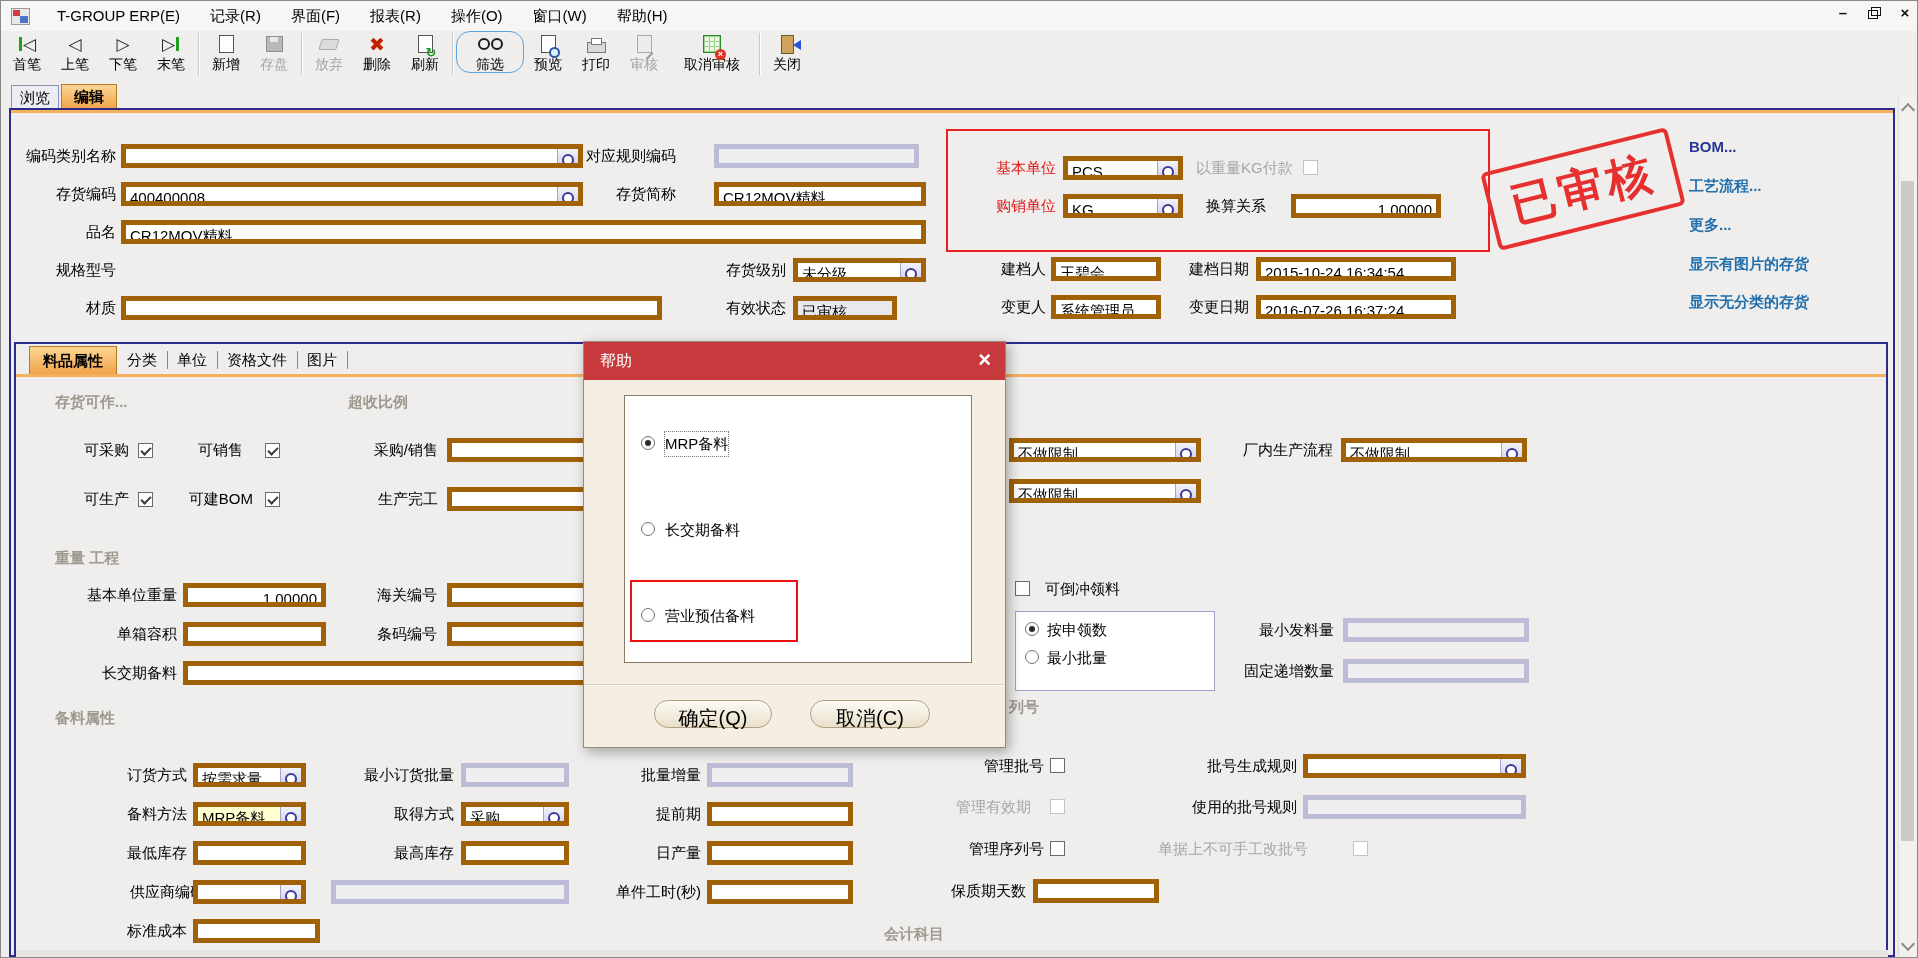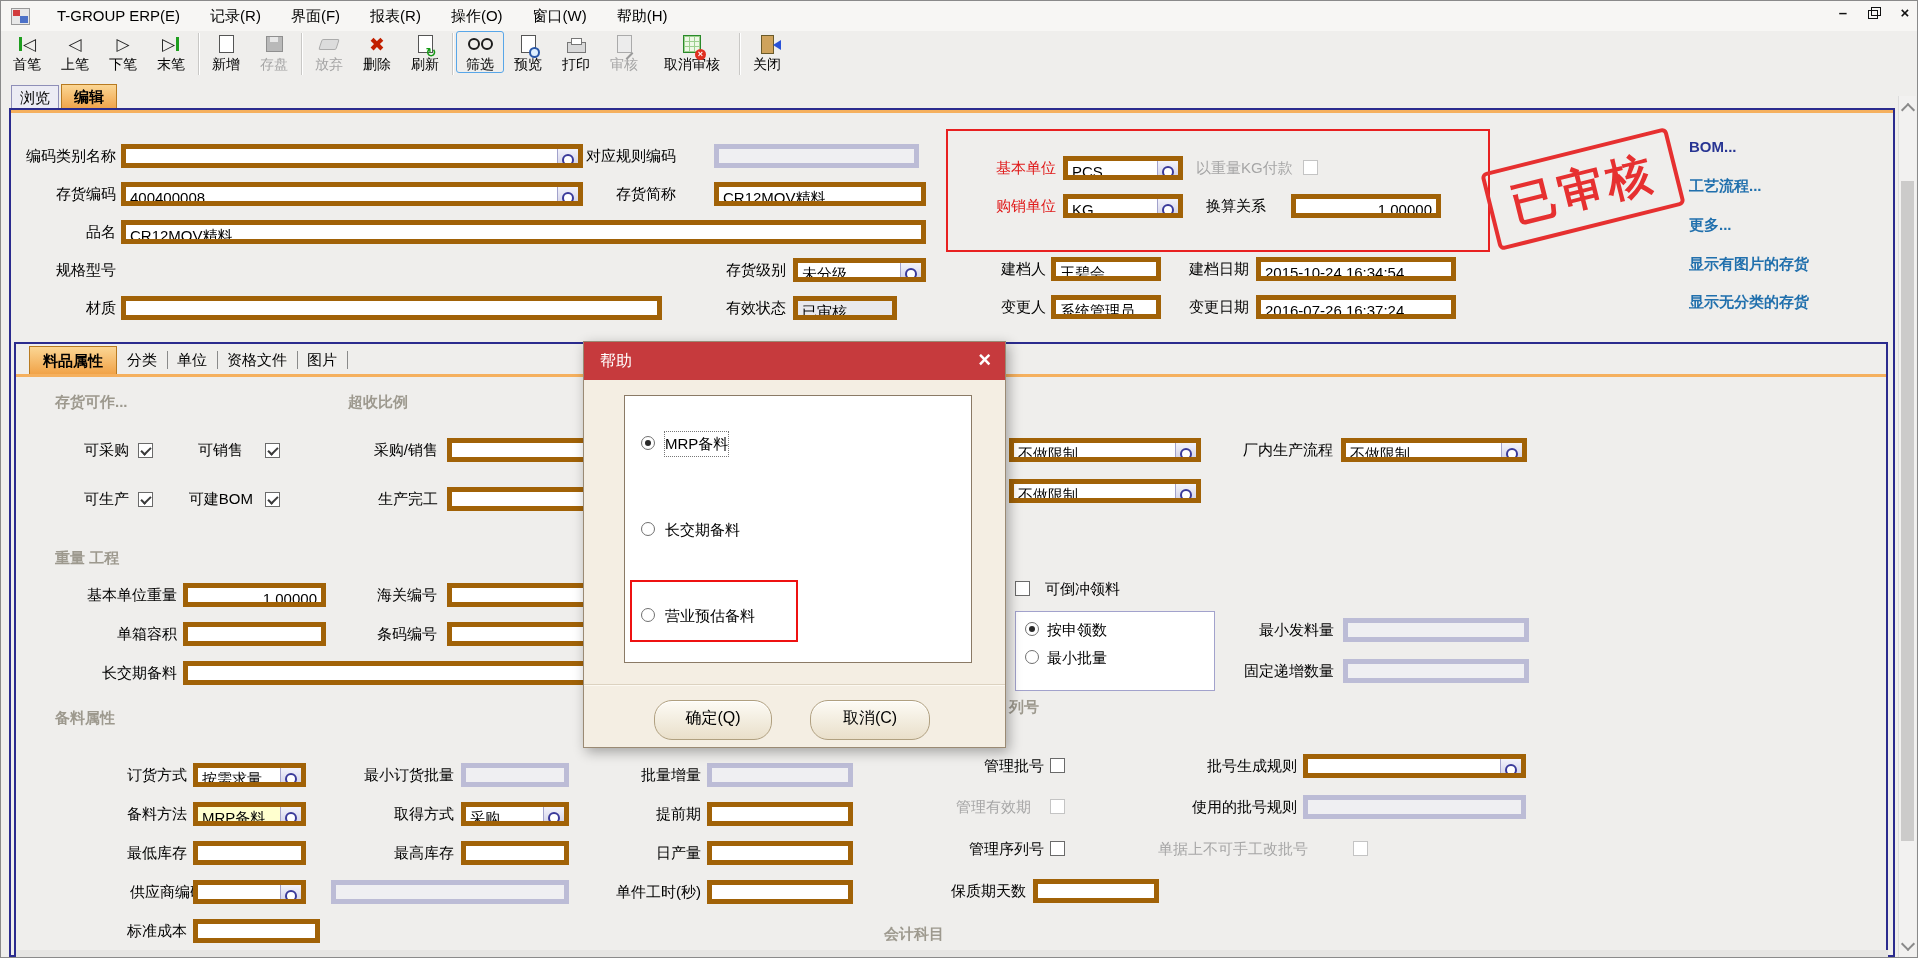--- a/index.html
+++ b/index.html
@@ -14,21 +14,21 @@
   .menu-item{padding:0 15px;height:30px;line-height:30px;white-space:nowrap}
   .winctl{position:absolute;top:2px;width:24px;height:20px;text-align:center;line-height:20px;font-weight:bold;font-size:15px;color:#111}
   .wc-rest{position:relative}
   .wc-rest::before{content:"";position:absolute;left:7px;top:7px;width:8px;height:7px;border:1px solid #111;background:#f7f6f4}
   .wc-rest::after{content:"";position:absolute;left:10px;top:4px;width:8px;height:7px;border:1px solid #111}
   
   .toolbar{position:absolute;left:2px;top:30px;right:20px;height:50px;display:flex;align-items:flex-start}
   .tb{display:flex;flex-direction:column;align-items:center;min-width:44px;padding:1px 2px;font-size:14px;line-height:16px}
   .tb .ic{height:24px;display:flex;align-items:center;justify-content:center;position:relative}
   .tb.dis{color:#a5a5a5}
-  .tb.focus{border:1px solid #58a6e8;border-radius:3px;padding:0 1px}
+  .tb.focus{border:1px solid #58a6e8;border-radius:14px;padding:0 11px}
   .tbsep{width:1px;height:42px;background:#c9c8c6;margin:2px 3px;box-shadow:1px 0 0 #fff}
   .tri{font-size:17px;line-height:1;color:#222}
   .gbar{display:inline-block;width:3px;height:14px;background:#1f9e1f;margin:0 1px}
   .pg{width:13px;height:16px;background:#fff;border:1px solid #555;position:relative}
   .pg.grey{background:#ececec;border-color:#aaa}
   .flop{width:15px;height:14px;background:#b9b9b9;border:1px solid #8f8f8f;position:relative}
   .flop::before{content:"";position:absolute;left:3px;top:0;width:8px;height:5px;background:#e8e8e8}
   .eraser{width:16px;height:9px;background:#dcdcdc;border:1px solid #ababab;border-radius:2px;transform:skewX(-18deg)}
   .xdel{font-size:19px;font-weight:bold;color:#c22000;line-height:1}
   .refr{position:absolute;right:-4px;bottom:-3px;color:#169a16;font-weight:bold;font-size:13px;line-height:1}
@@ -88,22 +88,22 @@
   .dlg-tb{position:absolute;left:0;top:0;right:0;height:38px;background:#c63a3d;color:#fff;font-size:16px;
     line-height:38px;padding-left:16px;box-sizing:border-box}
   .dlg-x{position:absolute;right:14px;top:0;height:38px;line-height:35px;color:#fff;font-size:22px;font-weight:bold}
   .dlg-list{position:absolute;left:40px;top:53px;width:348px;height:268px;background:#fff;border:1px solid #8a7a66;box-sizing:border-box}
   .dlg-opt{position:absolute;left:0;right:0;height:24px}
   .dlg-opt .rd{left:16px;top:4px}
   .dlg-opt .olbl{position:absolute;left:40px;height:24px;line-height:24px;white-space:nowrap}
   .olbl.focus{outline:1px dotted #777}
   .dlg-hl{position:absolute;left:5px;top:184px;width:164px;height:58px;border:2px solid #ee1111}
   .dlg-sep{position:absolute;left:0;right:0;top:342px;border-top:1px solid #dcd2c0;border-bottom:1px solid #fcf9f2}
-  .dlg-btn{position:absolute;top:358px;height:40px;border:1px solid #b0a080;border-radius:18px;
-    background:linear-gradient(#fdfbf5,#e9dfca);font-size:16px;text-align:center;line-height:34px;box-sizing:border-box;
+  .dlg-btn{position:absolute;top:358px;height:28px;border:1px solid #b0a080;border-radius:18px;
+    background:linear-gradient(#fdfbf5,#e9dfca);font-size:20px;text-align:center;line-height:34px;box-sizing:border-box;
     box-shadow:inset 0 1px 0 #fff}
   
   .vsb{position:absolute;left:1897px;top:95px;width:18px;height:863px;background:#f2f1f0;border-left:1px solid #dcdcdc;z-index:6;box-sizing:border-box}
   .vsb .ch{position:absolute;left:4px;width:8px;height:8px;border-right:2px solid #8a8a8a;border-bottom:2px solid #8a8a8a}
   .ch.up{top:9px;transform:rotate(-135deg)}
   .ch.dn{bottom:10px;transform:rotate(45deg)}
   .vsb .thumb{position:absolute;left:2px;top:85px;width:13px;height:660px;background:#cccbca}
   .hsb{position:absolute;left:15px;top:949px;width:1872px;height:7px;background:#e6e5e3;z-index:4}
 </style>
 </head>

